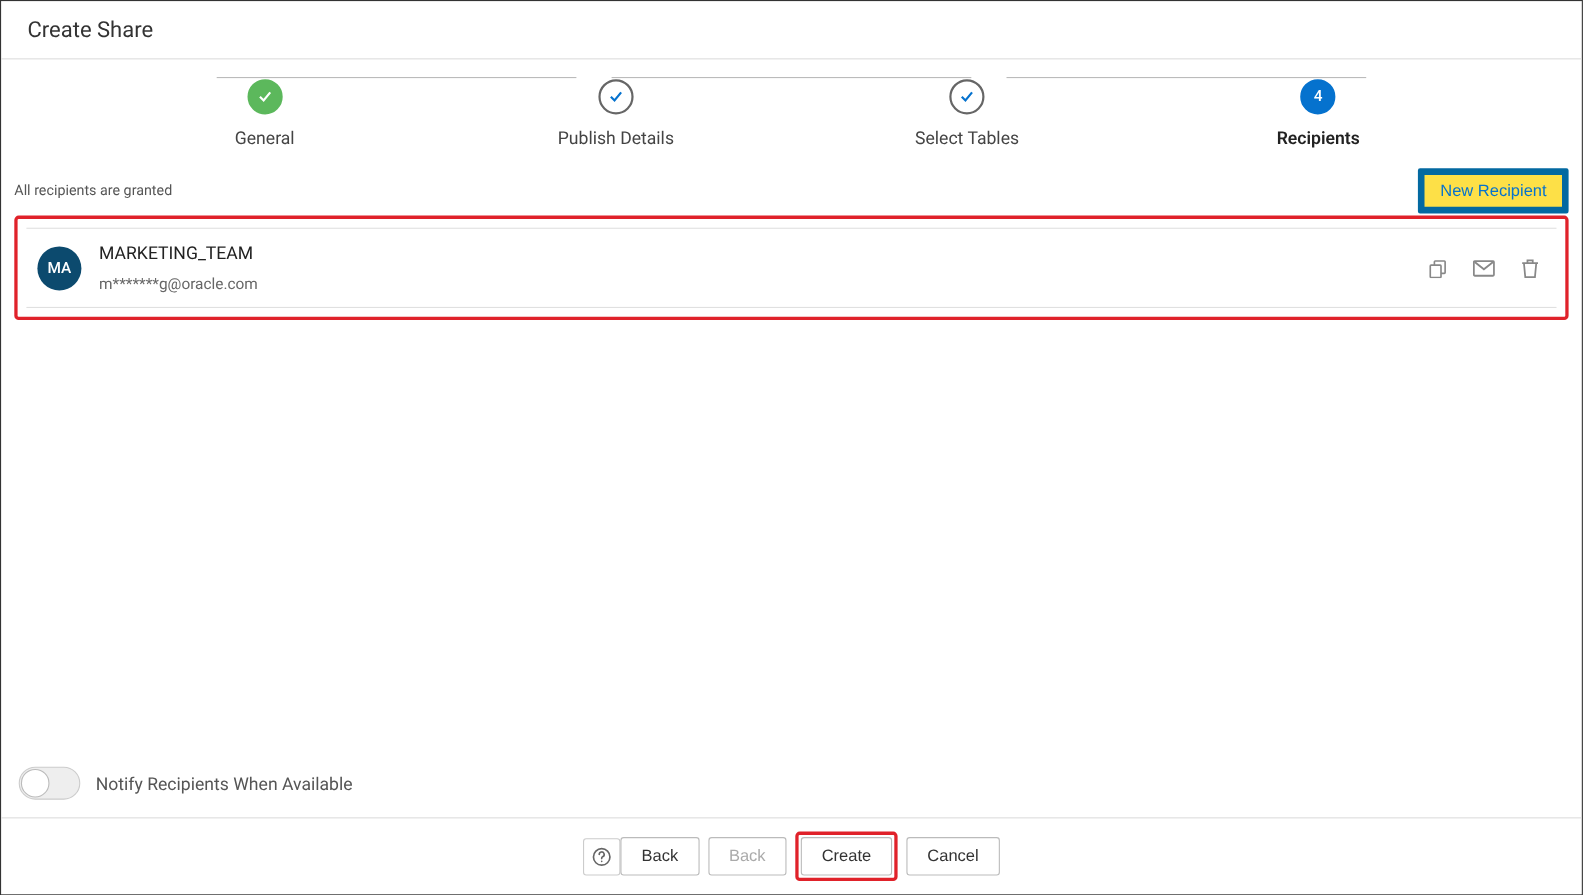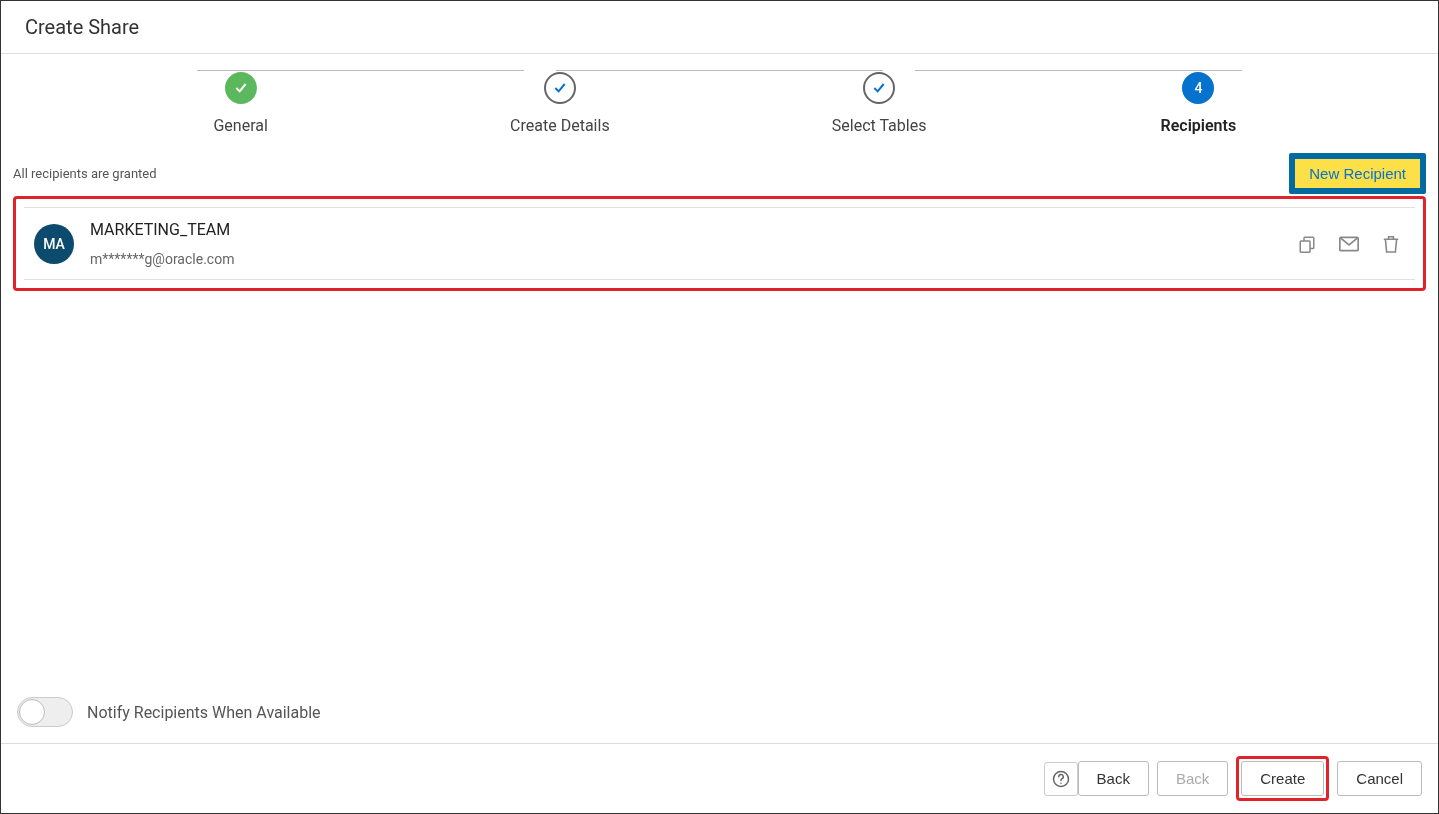--- a/index.html
+++ b/index.html
@@ -186,21 +186,21 @@
 }
 .notify-label {
   font-size: 16px;
   color: #555;
 }
 .footer {
   border-top: 1px solid #ddd;
   padding: 12px 16px;
   display: flex;
   align-items: center;
-  justify-content: flex-end;
+  justify-content: center;
 }
 .footer-left .help-btn {
   width: 34px;
   height: 34px;
   border: 1px solid #ccc;
   border-radius: 3px;
   background: #fff;
   display: flex;
   align-items: center;
   justify-content: center;
@@ -248,21 +248,21 @@
     </div>
     <div class="step-label">General</div>
   </div>
 
   <div class="step">
     <div class="step-circle check-outline">
       <svg class="check-svg" viewBox="0 0 24 24">
           <path fill="none" stroke="#0572ce" stroke-width="3" d="M5 12l5 5 9-11"></path>
         </svg>
     </div>
-    <div class="step-label">Create Details</div>
+    <div class="step-label">Publish Details</div>
   </div>
 
   <div class="step">
     <div class="step-circle check-outline">
       <svg class="check-svg" viewBox="0 0 24 24">
           <path fill="none" stroke="#0572ce" stroke-width="3" d="M5 12l5 5 9-11"></path>
         </svg>
     </div>
     <div class="step-label">Select Tables</div>
   </div>

